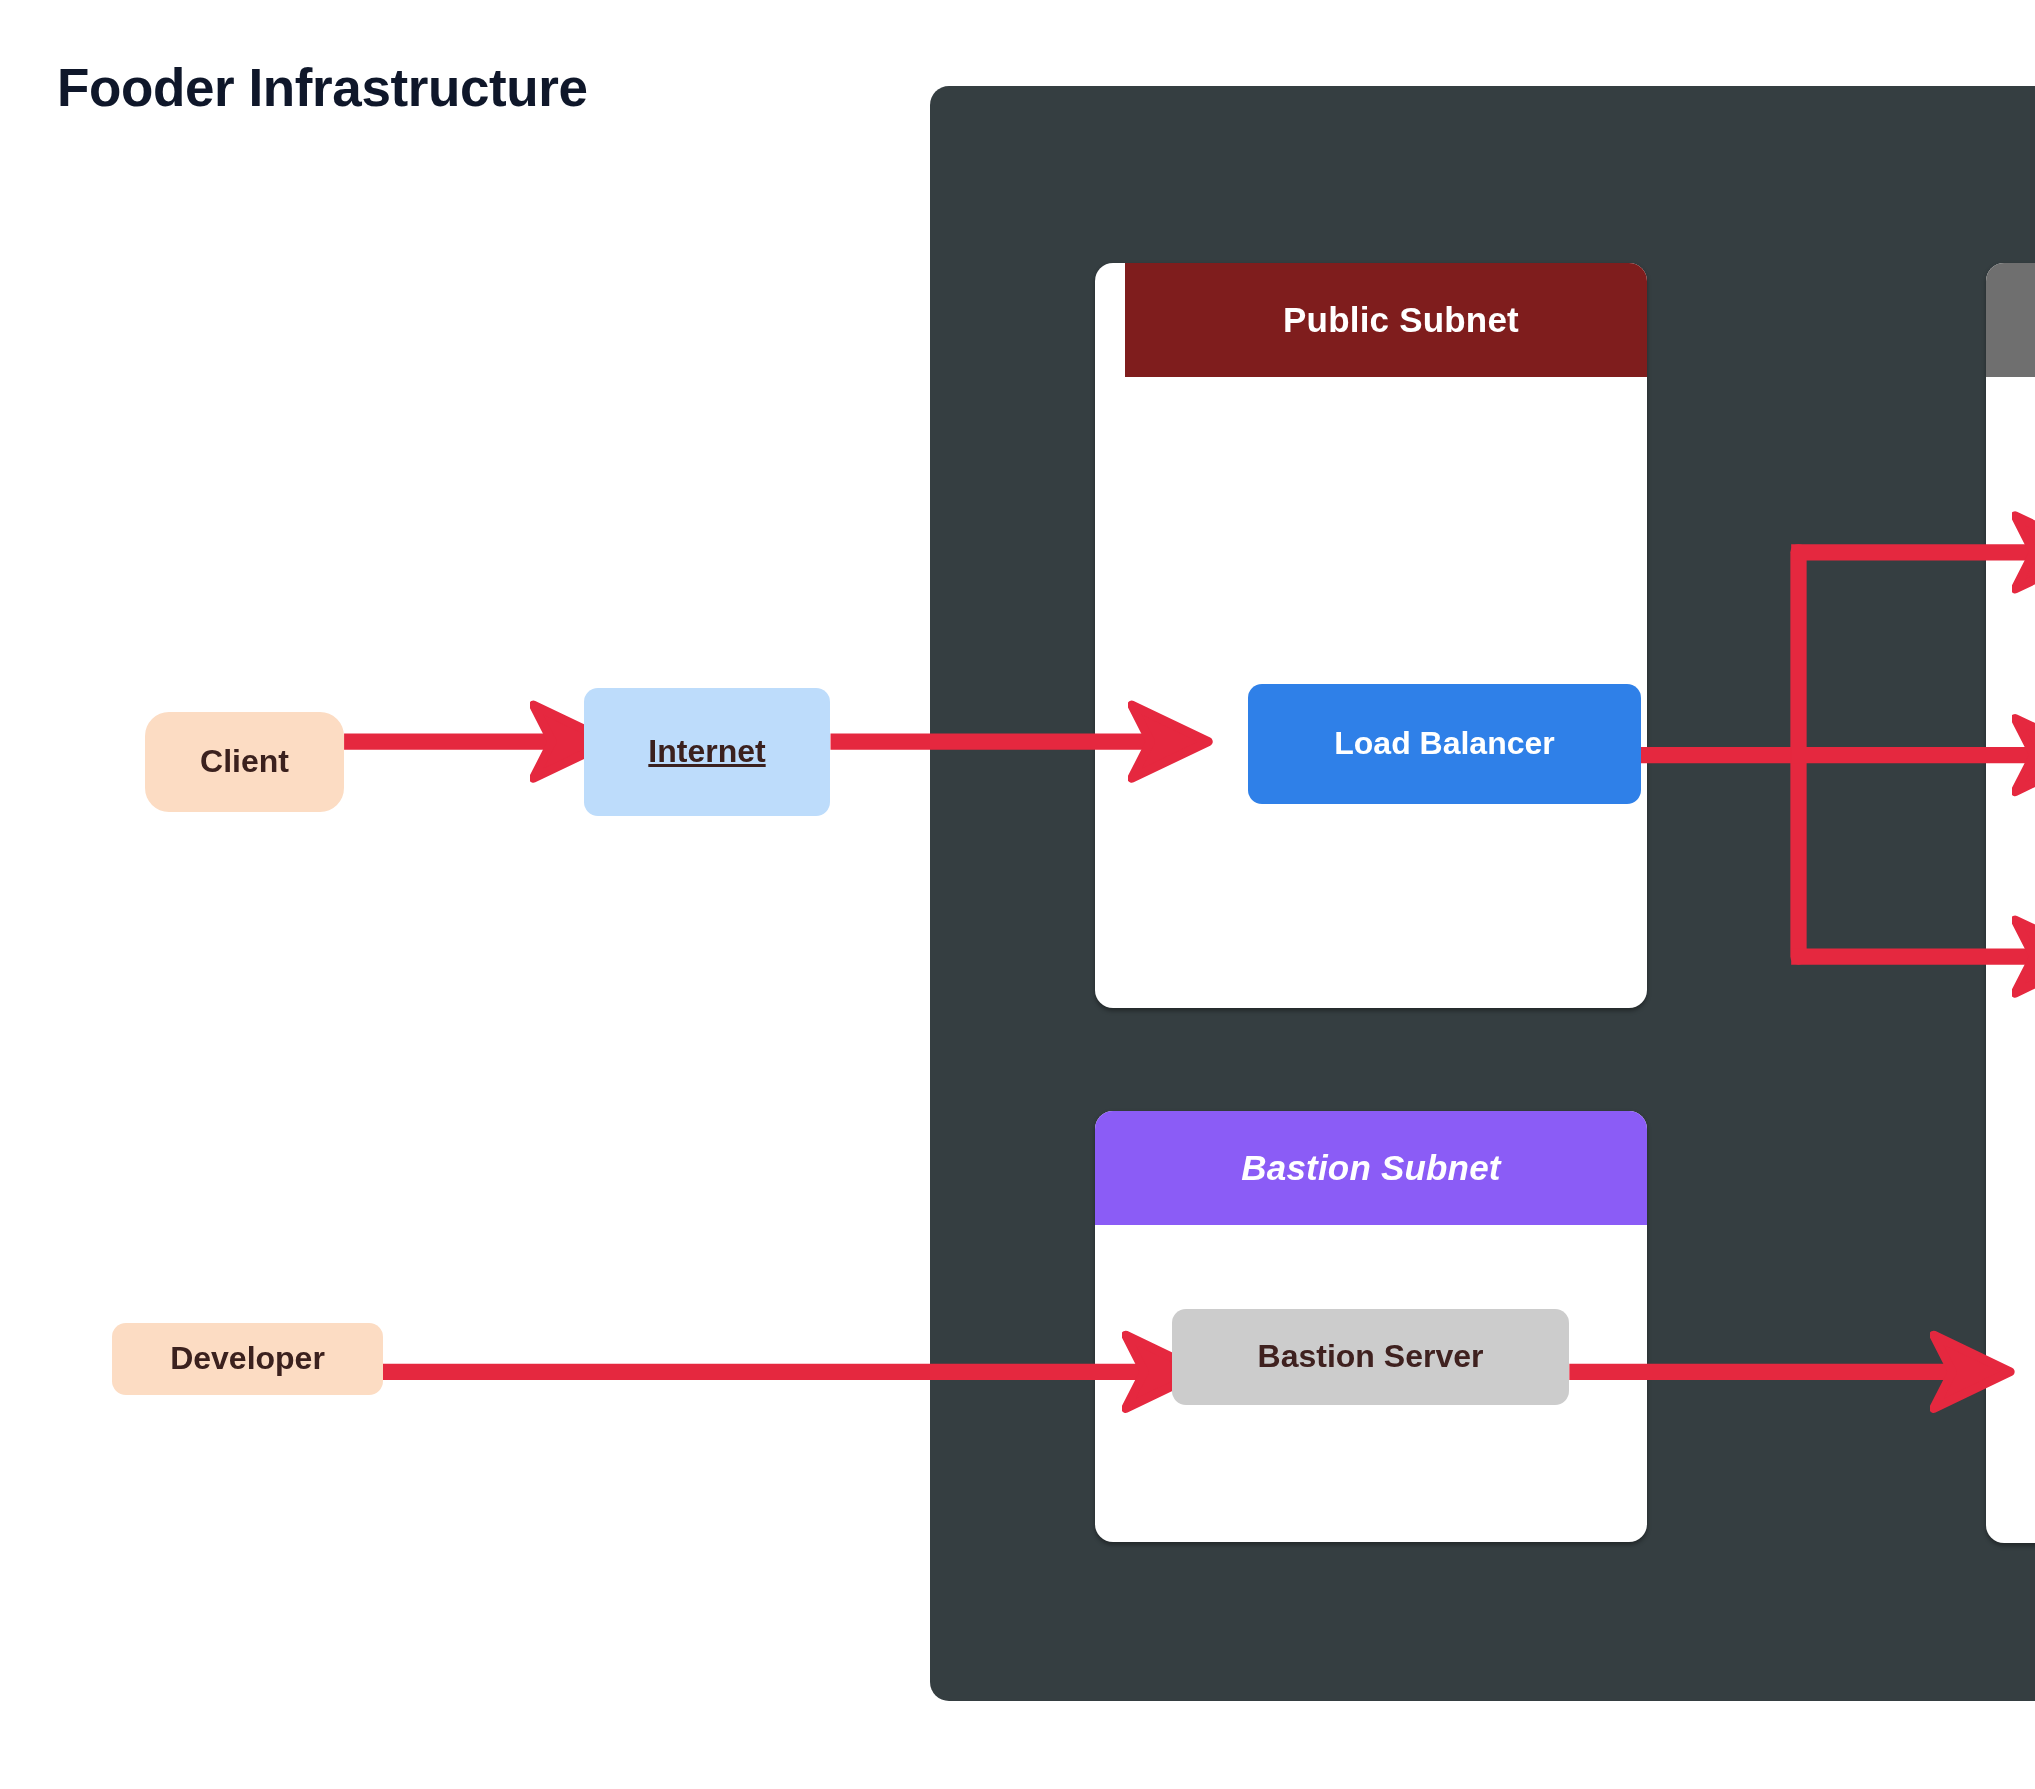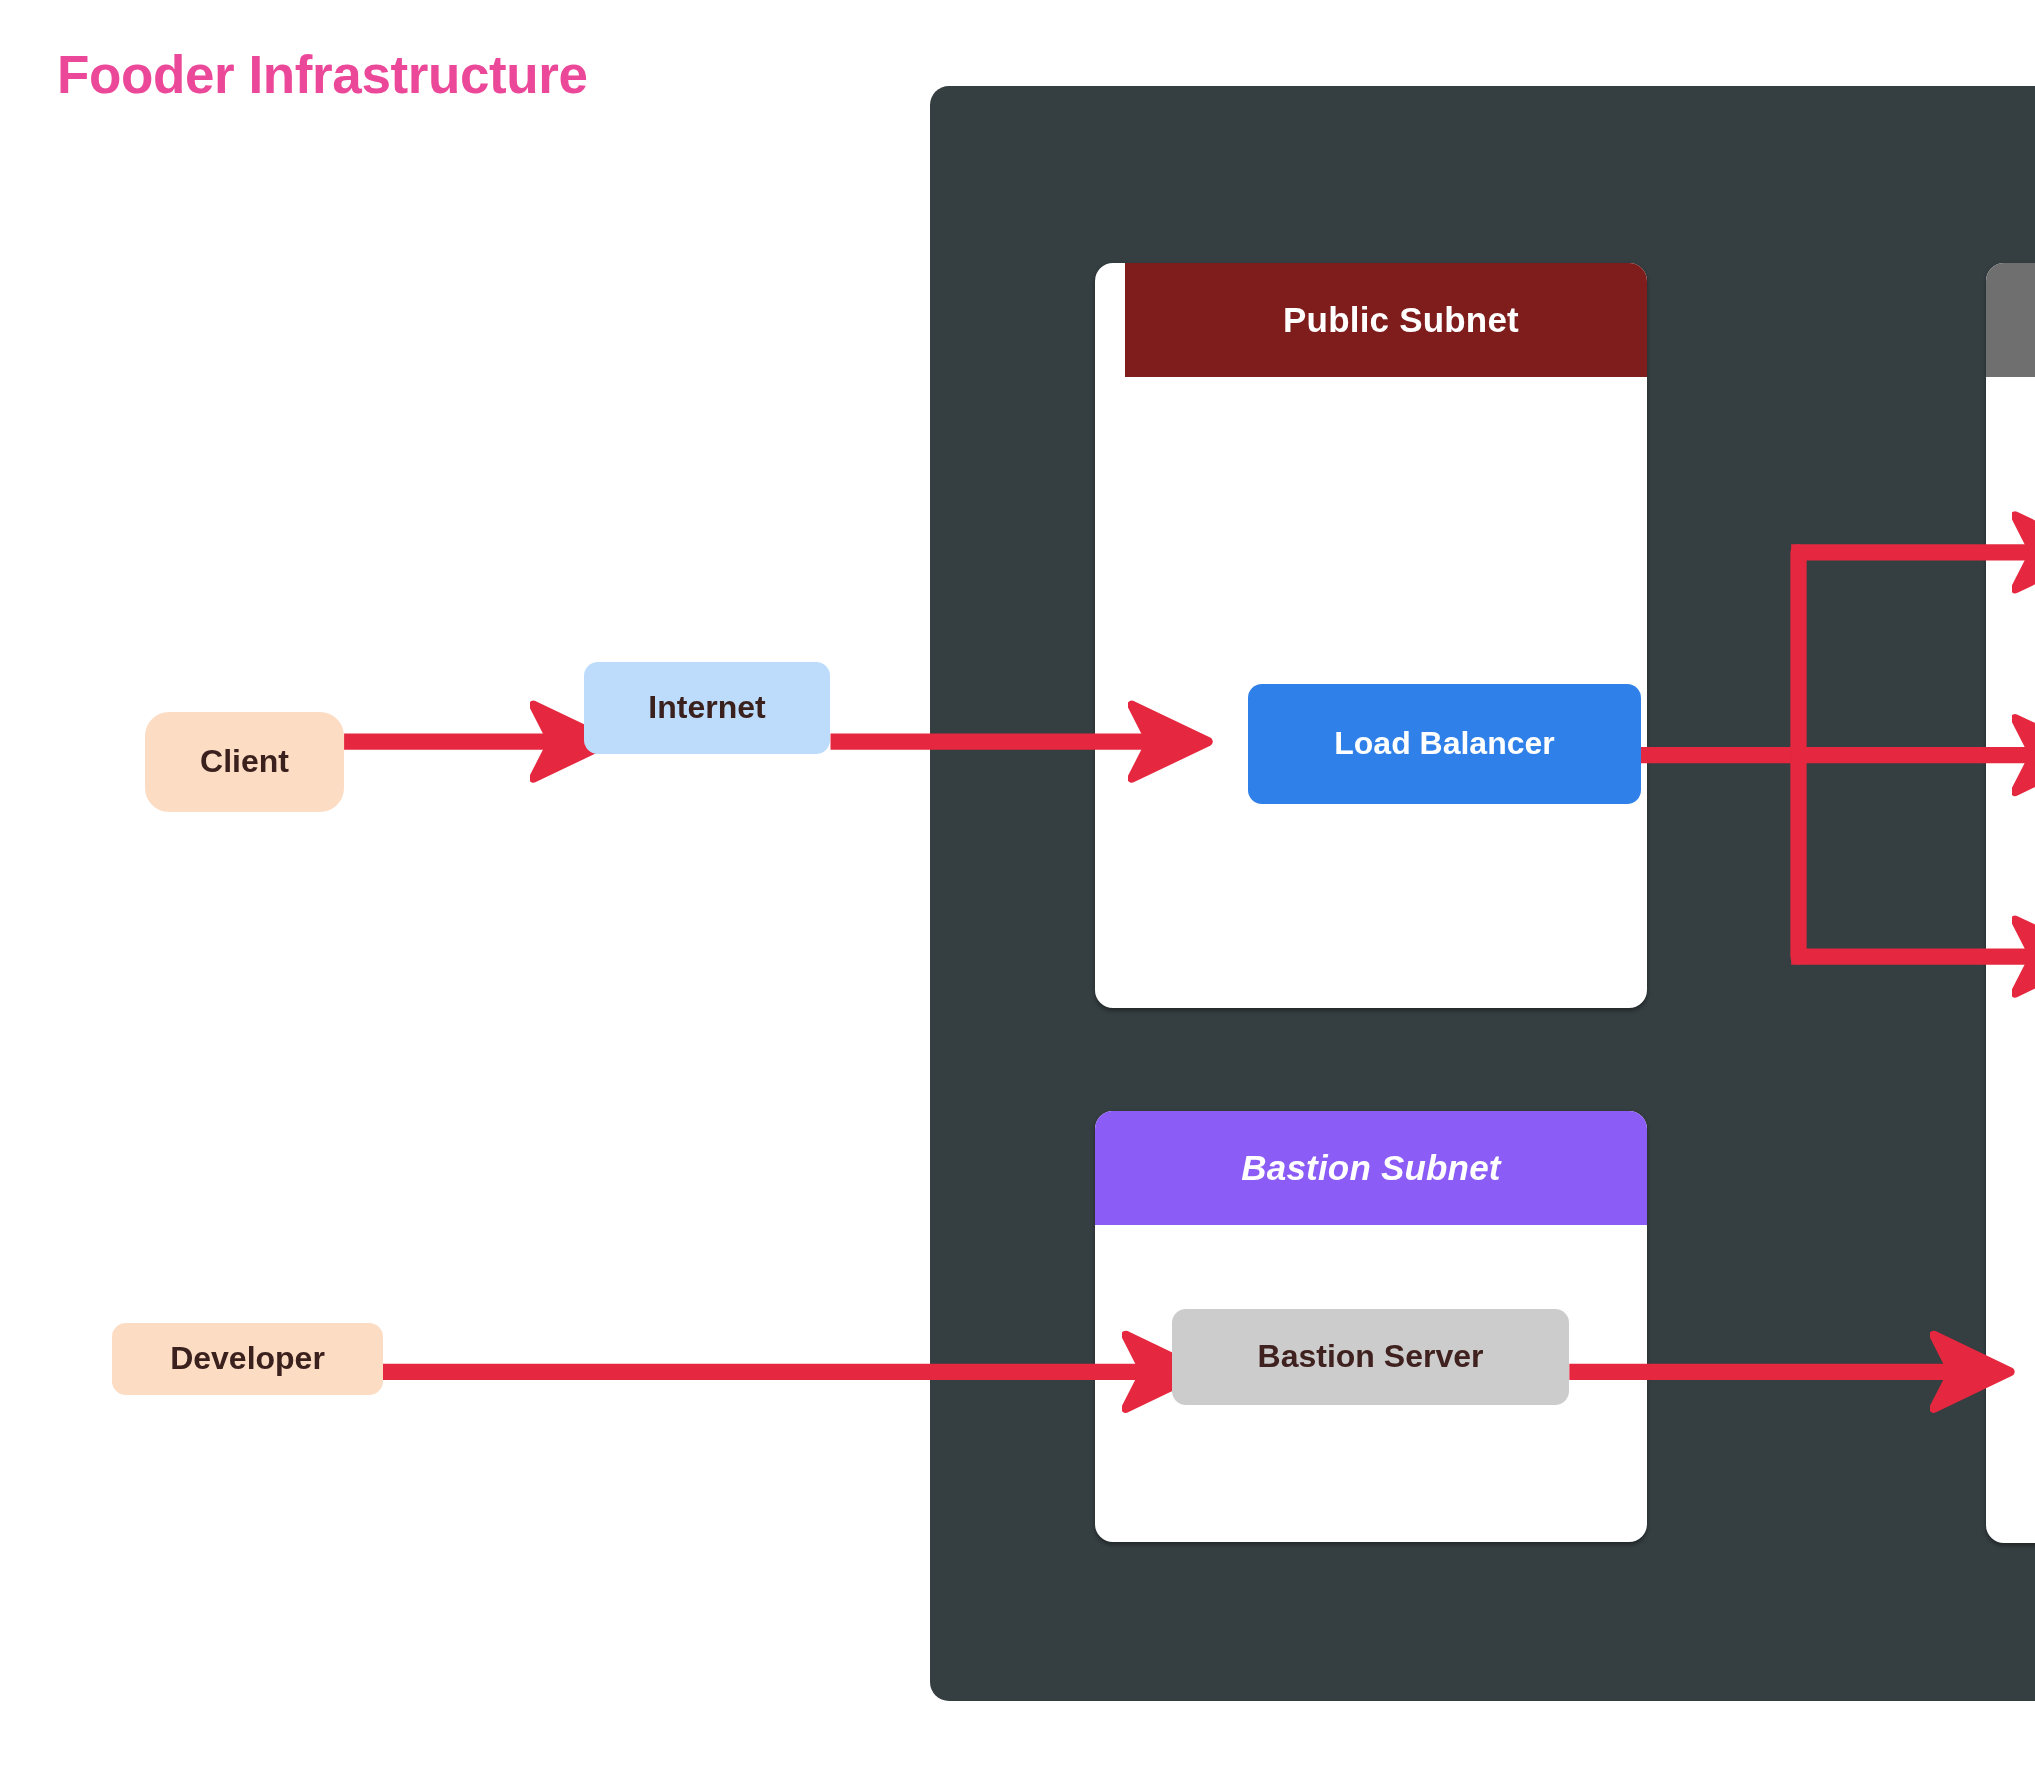--- a/index.html
+++ b/index.html
@@ -6,22 +6,22 @@
   html,body{margin:0;padding:0;background:#ffffff;}
   body{
     width:2778px;height:1789px;position:relative;overflow:hidden;
     font-family:"Liberation Sans","DejaVu Sans",sans-serif;
     background:#ffffff;
   }
   .canvas{position:absolute;left:0;top:0;width:2778px;height:1789px;}
 
   
   .page-title{
-    position:absolute;left:57px;top:44px;
-    font-size:53px;font-weight:bold;color:#ec4899;
+    position:absolute;left:57px;top:57px;
+    font-size:53px;font-weight:bold;color:#0f172a;
     letter-spacing:-0.4px;white-space:nowrap;
   }
 
   
   .vpc{
     position:absolute;left:930px;top:86px;
     width:1723px;height:1615px;
     background:#353e41;border-radius:19px;
   }
 
@@ -52,21 +52,21 @@
     display:flex;align-items:center;justify-content:center;
     font-size:32px;font-weight:bold;text-align:center;
     line-height:1.05;white-space:nowrap;
   }
   .node-client{background:#fcdcc3;color:#3b211e;}
   .node-internet{background:#bddcfb;color:#3b211e;}
   .node-lb{background:#2f80e8;color:#ffffff;}
   .node-server{background:#cccccc;color:#3f211f;}
 
   #node-client   {left:145px;  top:712px; width:199px;  height:100px;border-radius:24px;}
-  #node-internet {left:584px; top:662px; width:246px;  height:92px;}
+  #node-internet {left:584px; top:688px; width:246px;  height:128px;text-decoration:underline;}
   #node-developer{left:112px;  top:1323px; width:271px;  height:72px;}
 
   #node-lb       {left:1248px; top:684px; width:393px;  height:120px;}
   #node-bastion  {left:1172px; top:1309px; width:397px;  height:96px;}
 
   
   .wires{position:absolute;left:0;top:0;width:2778px;height:1789px;pointer-events:none;}
 </style>
 </head>
 <body>

